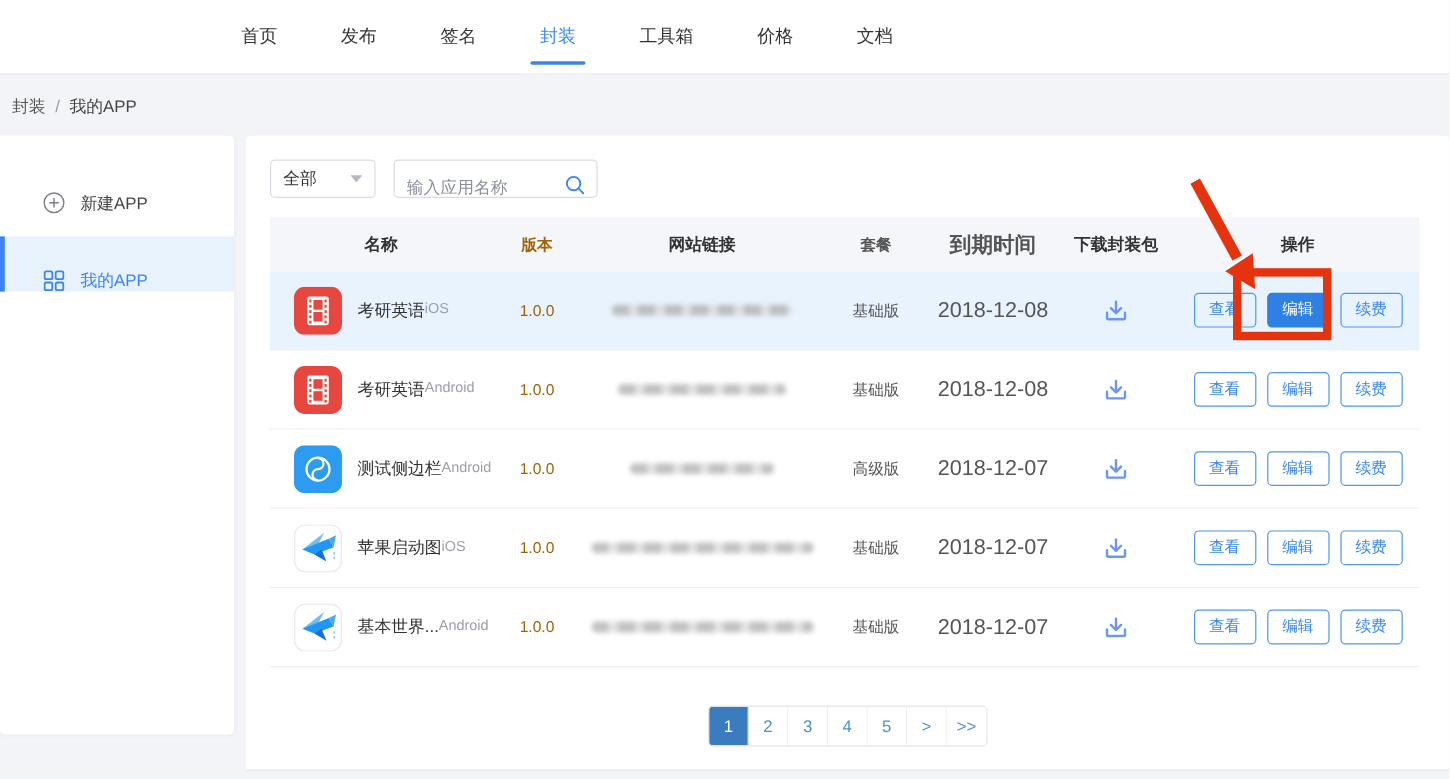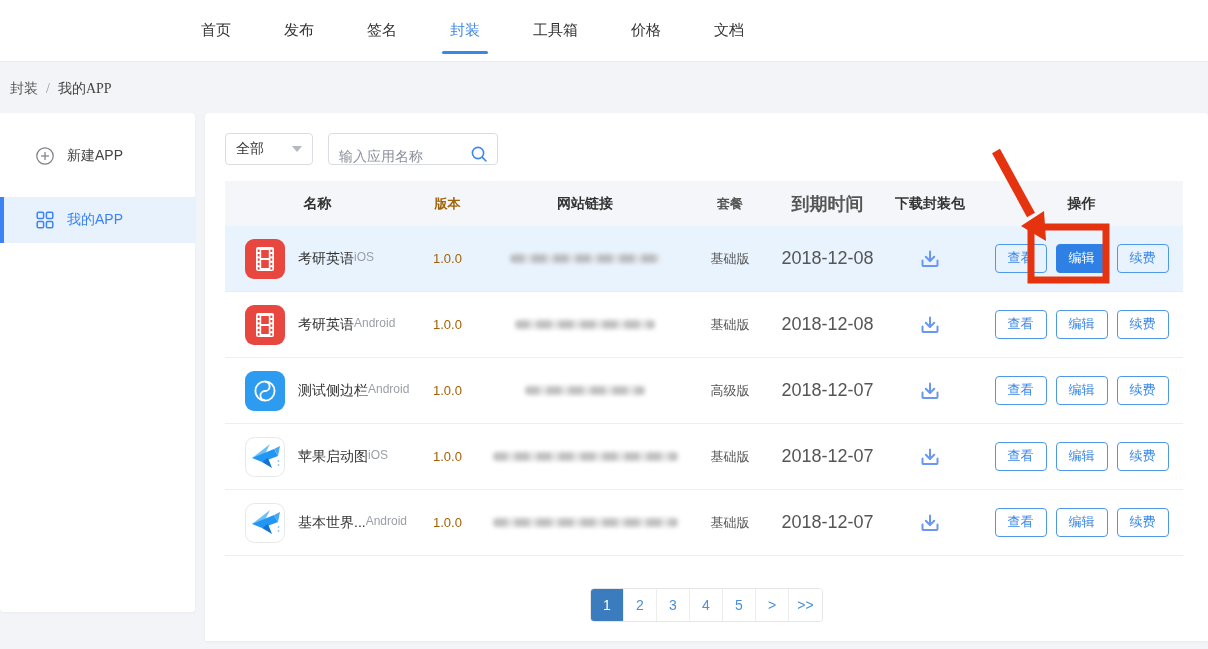--- a/index.html
+++ b/index.html
@@ -17,31 +17,31 @@
     display:flex; align-items:center;
   }
   .topnav { display:flex; gap:49px; margin-left:199px; list-style:none; }
   .topnav li { font-size:15px; color:#333; cursor:pointer; position:relative; padding:6px 2px; }
   .topnav li.active { color:#3b87e8; }
   .topnav li.active::after {
     content:""; position:absolute; left:-6px; right:-6px; bottom:-8px;
     height:3px; background:#3b87e8; border-radius:2px;
   }
   
-  .breadcrumb { position:absolute; top:80px; left:10px; font-size:14px; color:#555;font-family:Liberation Serif, serif; }
+  .breadcrumb { position:absolute; top:80px; left:10px; font-size:14px; color:#555; }
   .breadcrumb .sep { margin:0 8px; color:#999; }
   .breadcrumb .current { color:#444; }
   
   .sidebar {
     position:absolute; top:113px; left:0; width:195px; height:499px;
     background:#fff; border-radius:0 4px 4px 4px;
     box-shadow:0 1px 3px rgba(0,0,0,0.04); padding-top:20px;
   }
   .side-item {
-    height:46px; display:flex; align-items:center; gap:12px;
+    height:46px; display:flex; align-items:flex-end; gap:12px;
     padding-left:31px; font-size:14px; color:#444; cursor:pointer;
     border-left:4px solid transparent; margin-bottom:18px;
   }
   .side-item.active {
     background:#e8f2fd; border-left-color:#3b82f6; color:#3b82f6;
   }
   .side-item .icn { display:inline-flex; width:20px; justify-content:center; }
   
   .main {
     position:absolute; top:113px; left:205px; width:1003px; height:528px;

